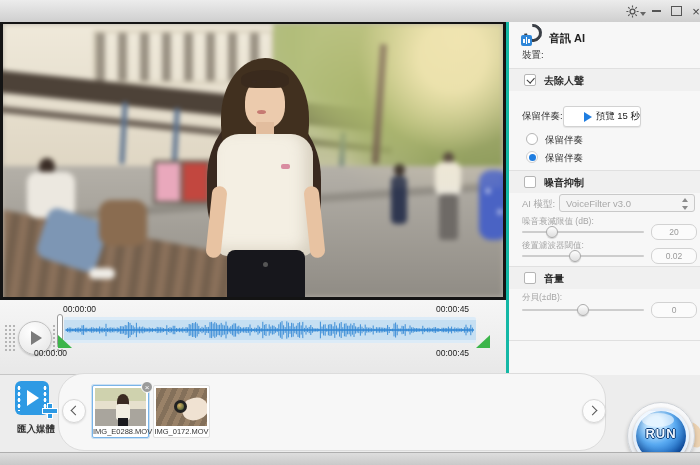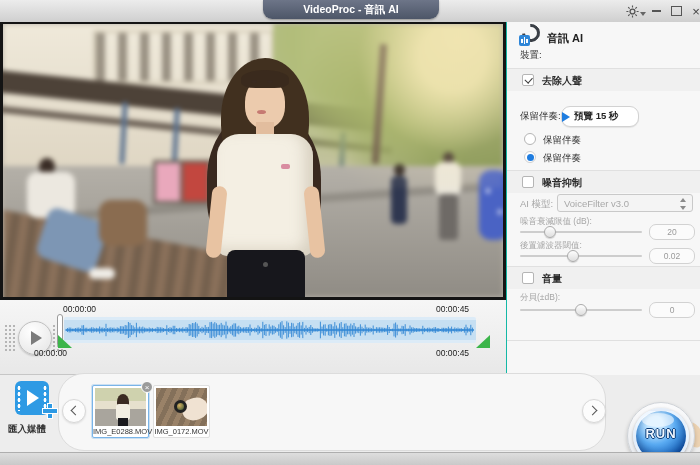--- a/index.html
+++ b/index.html
@@ -93,21 +93,21 @@
   .ts{position:absolute;font-size:8.5px;color:#222;}
   .waveband{position:absolute;left:64px;top:17px;width:412px;height:26px;
     background:linear-gradient(#dcebf7 0 3px,#c6dff2 3px 23px,#dcebf7 23px);border-radius:2px;}
   .playhead{position:absolute;left:57px;top:14px;width:6px;height:33px;background:#fff;border:1px solid #9a9a9a;border-radius:3px;box-sizing:border-box;}
   .handle{position:absolute;width:14px;height:13px;background:#3cb54a;}
   .handle.left{left:58px;top:35px;clip-path:polygon(0 0,100% 100%,0 100%);}
   .handle.right{left:476px;top:35px;clip-path:polygon(100% 0,100% 100%,0 100%);}
 
   
   .panel{position:absolute;left:506px;top:22px;width:194px;height:353px;
-    background:#f7f7f7;border-left:1px solid #14b8a6;box-sizing:border-box;}
+    background:#f7f7f7;border-left:3px solid #14b8a6;box-sizing:border-box;}
   .panel .divider{position:absolute;left:0;width:100%;height:1px;background:#e0e0e0;}
   .band{position:absolute;left:0;width:100%;height:22px;background:#f0f0f0;}
   .p-label{position:absolute;font-size:9.5px;color:#333;}
   .p-label.dim{color:#a6a6a6;}
   .p-title{position:absolute;left:40px;top:9px;font-size:11px;font-weight:bold;color:#222;}
   .app-ic{position:absolute;left:12px;top:2px;width:24px;height:24px;}
   .app-ic .swirl{position:absolute;left:3px;top:0;width:18px;height:18px;border:3.5px solid #3a3f46;border-radius:50%;border-left-color:transparent;transform:rotate(40deg);box-sizing:border-box;}
   .app-ic .wavebox{position:absolute;left:0;top:11px;width:11px;height:11px;background:#2e86d8;border-radius:2px;display:flex;align-items:center;justify-content:center;gap:1px;}
   .app-ic .wavebox i{display:block;width:1.5px;background:#fff;}
   .select{position:absolute;height:18px;background:#fff;border:1px solid #c9c9c9;border-radius:3px;
@@ -115,22 +115,22 @@
   .select.dim{color:#a8a8a8;background:#f4f4f4;}
   .stepper{position:absolute;right:5px;top:3px;width:7px;height:12px;}
   .stepper .up{position:absolute;top:0;left:0;width:0;height:0;border-left:3.5px solid transparent;border-right:3.5px solid transparent;border-bottom:4px solid #8a8a8a;}
   .stepper .dn{position:absolute;bottom:0;left:0;width:0;height:0;border-left:3.5px solid transparent;border-right:3.5px solid transparent;border-top:4px solid #8a8a8a;}
   .checkbox{position:absolute;width:12px;height:12px;background:#fff;border:1px solid #b5b5b5;border-radius:2px;box-sizing:border-box;}
   .checkbox .tick{position:absolute;left:2px;top:2px;width:6px;height:3.5px;border-left:1.8px solid #3c3c3c;border-bottom:1.8px solid #3c3c3c;transform:rotate(-48deg);}
   .radio{position:absolute;width:12px;height:12px;border-radius:50%;background:#fff;border:1px solid #b5b5b5;box-sizing:border-box;}
   .radio.sel{border-color:#cfcfcf;}
   .radio.sel .dot{position:absolute;left:1.5px;top:1.5px;width:7px;height:7px;border-radius:50%;background:#1f7de0;}
   .cb-label{position:absolute;font-size:10px;font-weight:bold;color:#2a2a2a;}
-  .preview-btn{position:absolute;left:54px;top:84px;width:76px;height:19px;background:#fff;border:1px solid #d2d2d2;border-radius:9px;
-    display:flex;align-items:center;justify-content:flex-start;gap:4px;font-size:9.5px;font-weight:bold;color:#222;box-shadow:0 1px 1px rgba(0,0,0,.08);}
+  .preview-btn{position:absolute;left:54px;top:84px;width:76px;height:19px;background:#fff;border:1px solid #d2d2d2;border-radius:3px;
+    display:flex;align-items:center;justify-content:flex-end;gap:4px;font-size:9.5px;font-weight:normal;color:#222;box-shadow:0 1px 1px rgba(0,0,0,.08);}
   .preview-tri{width:0;height:0;border-left:8px solid #1f7de0;border-top:5px solid transparent;border-bottom:5px solid transparent;}
   .slider{position:absolute;height:12px;}
   .slider .track{position:absolute;left:0;top:5px;width:100%;height:2px;background:#cdcdcd;border-radius:1px;}
   .slider .thumb{position:absolute;top:0;width:12px;height:12px;border-radius:50%;
     background:linear-gradient(#fefefe,#dedede);border:1px solid #ababab;box-sizing:border-box;box-shadow:0 1px 1px rgba(0,0,0,.15);}
   .valuebox{position:absolute;width:44px;height:14px;border:1px solid #d2d2d2;border-radius:7px;background:#fbfbfb;
     font-size:8.5px;color:#9a9a9a;text-align:center;line-height:14px;}
   .export-card{position:absolute;left:7px;top:326px;width:180px;height:32px;background:#f0f0f0;border:1px solid #dedede;border-radius:4px;box-sizing:border-box;}
   .monitor-ic{position:absolute;left:10px;top:7px;width:18px;height:13px;border:1.6px solid #8c8c8c;border-radius:2px;box-sizing:border-box;}
   .monitor-stand{position:absolute;left:14px;top:20px;width:10px;height:2px;background:#8c8c8c;}
@@ -148,21 +148,21 @@
   .tray{position:absolute;left:58px;top:-2px;width:548px;height:78px;background:#f7f7f7;
     border:1px solid #dcdcdc;border-radius:26px;box-sizing:border-box;}
   .import-btn{position:absolute;left:12px;top:6px;width:44px;height:56px;}
   .import-ic{position:absolute;left:3px;top:0;width:34px;height:34px;background:#2e9ae4;border-radius:6px;}
   .import-ic .holes{position:absolute;top:4px;width:4px;height:26px;
     background-image:radial-gradient(#fff 1.4px,transparent 1.6px);background-size:4px 6px;}
   .import-ic .tri{position:absolute;left:12px;top:9px;width:0;height:0;border-left:12px solid #fff;border-top:8px solid transparent;border-bottom:8px solid transparent;}
   .import-plus{position:absolute;left:30px;top:22px;width:14px;height:14px;}
   .import-plus::before{content:"";position:absolute;left:5px;top:0;width:4px;height:14px;background:#2e9ae4;border:1px solid #fff;}
   .import-plus::after{content:"";position:absolute;left:0;top:5px;width:14px;height:4px;background:#2e9ae4;border:1px solid #fff;}
-  .import-label{position:absolute;left:-4px;top:42px;width:56px;font-size:9.5px;font-weight:bold;color:#333;}
+  .import-label{position:absolute;left:-4px;top:42px;width:56px;text-align:center;font-size:9.5px;font-weight:bold;color:#333;}
   .nav-circle{position:absolute;width:22px;height:22px;border-radius:50%;background:#fcfcfc;border:1px solid #d8d8d8;box-shadow:0 1px 2px rgba(0,0,0,.1);}
   .chev{position:absolute;width:6px;height:6px;}
   .chev.l{left:9px;top:7px;border-left:1.6px solid #555;border-bottom:1.6px solid #555;transform:rotate(45deg);}
   .chev.r{left:6px;top:7px;border-right:1.6px solid #555;border-top:1.6px solid #555;transform:rotate(45deg);}
   .thumb{position:absolute;top:10px;width:57px;height:53px;background:#fff;border:1px solid #e0e0e0;border-radius:2px;box-sizing:border-box;}
   .thumb.selected{border:1px solid #79b4e8;box-shadow:0 0 0 1px rgba(121,180,232,.35);}
   .thumb .img{position:absolute;left:2px;top:2px;right:2px;height:38px;overflow:hidden;}
   .thumb .fname{position:absolute;left:0;bottom:1px;width:100%;text-align:center;font-size:7.5px;color:#333;}
   .mini-park{position:absolute;inset:0;background:linear-gradient(#cfd2ae 0 35%,#e6e0cd 35% 55%,#a9a59d 55%);}
   .mini-girl-hair{position:absolute;left:22px;top:6px;width:12px;height:16px;background:#3a2b22;border-radius:50% 50% 40% 40%;}
@@ -189,21 +189,20 @@
     letter-spacing:1px;text-shadow:0 1px 0 #0a3c78,0 -1px 0 #0a3c78,1px 0 0 #0a3c78,-1px 0 0 #0a3c78;}
 
   
   .statusbar{position:absolute;left:0;top:452px;width:700px;height:13px;
     background:linear-gradient(#dedede,#c9c9c9);border-top:1px solid #aeaeae;box-sizing:border-box;}
 </style>
 </head>
 <body>
 
 <div class="titlebar">
-  <div class="title-tab">VideoProc - 音訊 AI</div>
   <div class="winbtn" style="left:624px;">
     <svg class="gear-svg" viewBox="0 0 16 16">
         <circle cx="8" cy="8" r="3" fill="none" stroke="#555" stroke-width="1.6"></circle>
         <path d="M8 0.5v2.5M8 13v2.5M0.5 8h2.5M13 8h2.5M2.7 2.7l1.8 1.8M11.5 11.5l1.8 1.8M13.3 2.7l-1.8 1.8M4.5 11.5l-1.8 1.8" stroke="#555" stroke-width="1.4"></path>
       </svg>
   </div>
   <span class="caret-down"></span>
   <div class="winbtn" style="left:648px;">
       <span class="min-glyph"></span>
     </div>

